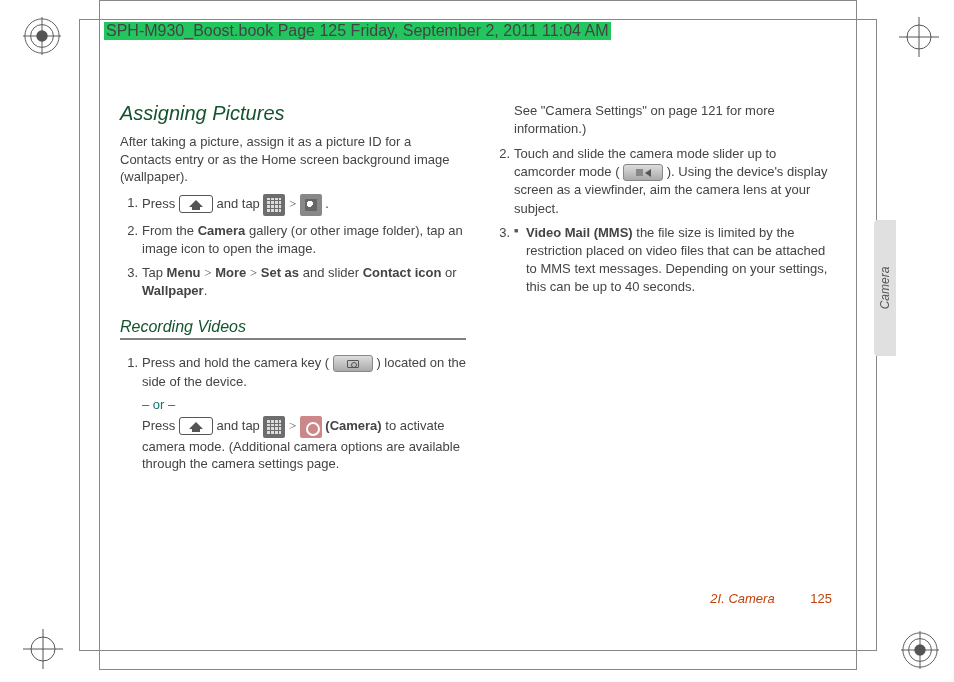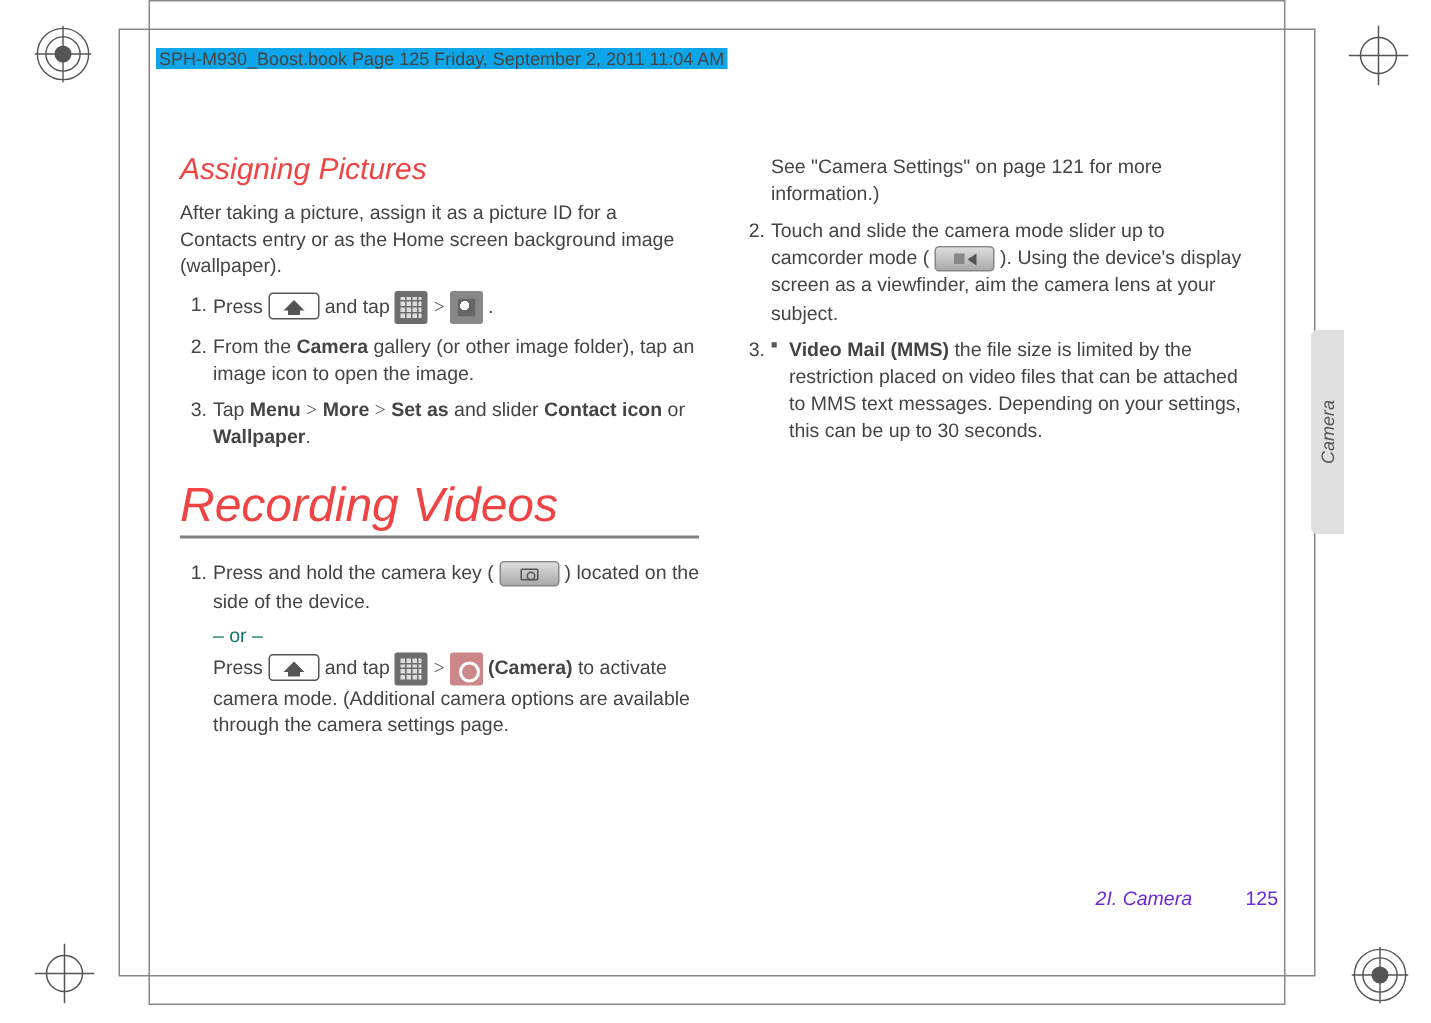--- a/index.html
+++ b/index.html
@@ -23,42 +23,42 @@
   }
   .reg-mark svg { width: 100%; height: 100%; }
   .reg-tl { left: 23px; top: 17px; }
   .reg-br { right: 15px; bottom: 13px; }
   .cross-mark { position:absolute; width:40px; height:40px; }
   .cross-mark svg { width:100%; height:100%; }
   .cross-top { right:15px; top:17px; }
   .cross-bot { left:23px; bottom:13px; }
   .page-header {
     position: absolute;
-    left: 104px; top: 32px;
-    font-size: 12px;
+    left: 104px; top: 22px;
+    font-size: 16px;
     color: #444;
-    background: #0ea5e9;
+    background: #22c55e;
     padding: 0 2px;
   }
   .content {
     position: absolute;
     left: 120px; top: 102px;
     width: 720px;
     display: flex;
     gap: 26px;
   }
   .col { width: 346px; }
   .sec-title {
     font-style: italic;
     font-size: 20px;
-    color: #ef4444;
+    color: #14532d;
     margin-bottom: 8px;
   }
   .sec-title.main {
-    font-size: 32px;
+    font-size: 16px;
     border-bottom: 2.5px solid #808080;
     padding-bottom: 2px;
     margin-bottom: 14px;
     margin-top: 18px;
   }
   .body-text { font-size: 13px; line-height: 1.35; color: #444; margin-bottom: 8px; }
   ol.steps { list-style: none; padding-left: 0; }
   ol.steps > li { 
     font-size: 13px; 
     line-height: 1.4; 
@@ -125,23 +125,23 @@
     background:#e0e0e0;
     border-radius:4px 0 0 4px;
     display:flex;align-items:center;justify-content:center;
   }
   .side-tab span {
     transform: rotate(-90deg);
     font-size:12px; font-style:italic; color:#555;
     white-space:nowrap;
   }
   .footer {
-    position:absolute; left:132px; bottom:76px; width:720px;
+    position:absolute; left:112px; bottom:76px; width:720px;
     text-align:right;
-    font-size:13px; font-style:italic; color:#6d28d9;
+    font-size:13px; font-style:italic; color:#c2410c;
   }
   .footer .pn { font-style:normal; margin-left:32px;}
 </style>
 </head>
 <body>
 
 <div class="crop-frame crop-h"></div>
 <div class="crop-frame crop-v"></div>
 
 <div class="reg-mark reg-tl">
@@ -269,21 +269,21 @@
         <span class="btn-grad">
             <span class="sq"></span>
             <span class="tri"></span>
           </span>
         <span> ). Using the device's display screen as a viewfinder, aim the camera lens at your subject.</span>
       </li>
       <li><span class="num">3.</span>
       </li>
     </ol>
     <ul class="bullets" style="padding-left:22px;">
-      <li><span class="b">Video Mail (MMS)</span><span> the file size is limited by the restriction placed on video files that can be attached to MMS text messages. Depending on your settings, this can be up to 30 seconds.</span></li>
+      <li><span class="b">Video Mail (MMS)</span><span> the file size is limited by the restriction placed on video files that can be attached to MMS text messages. Depending on your settings, this can be up to 40 seconds.</span></li>
     </ul>
   </div>
 </div>
 
 <div class="side-tab">
   <span>Camera</span>
 </div>
 
 <div class="footer">
   <span>2I. Camera</span>

